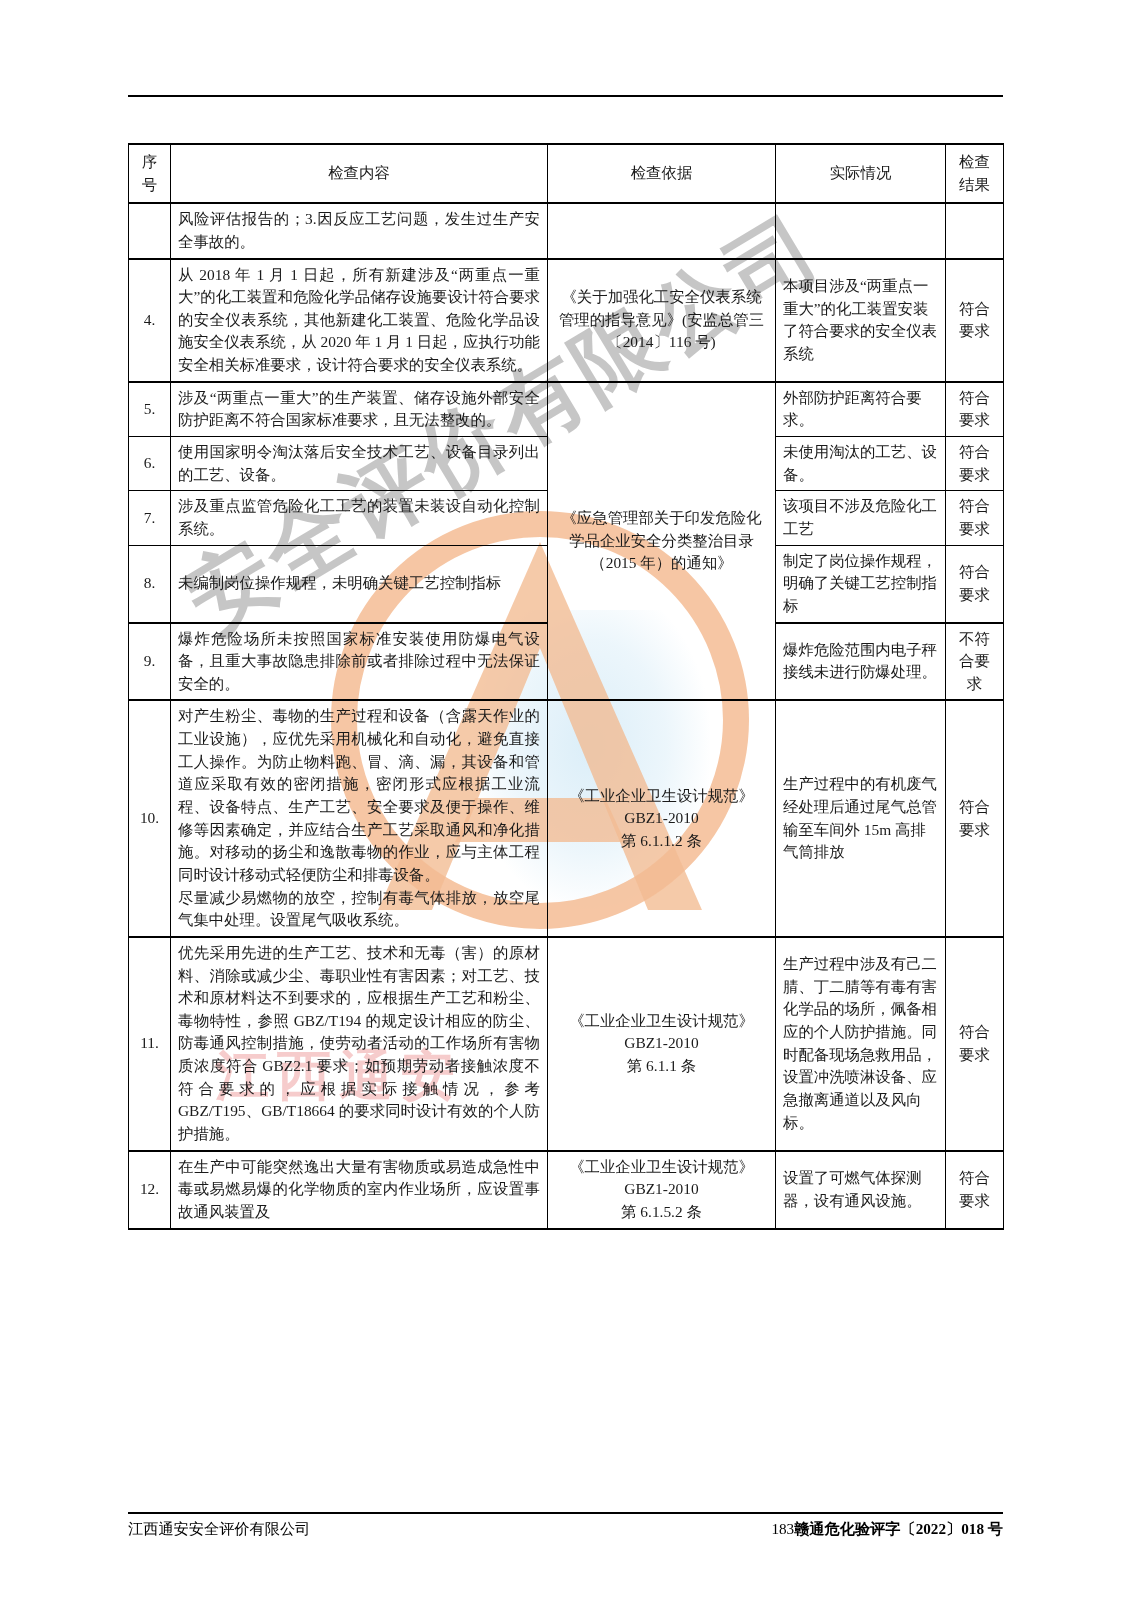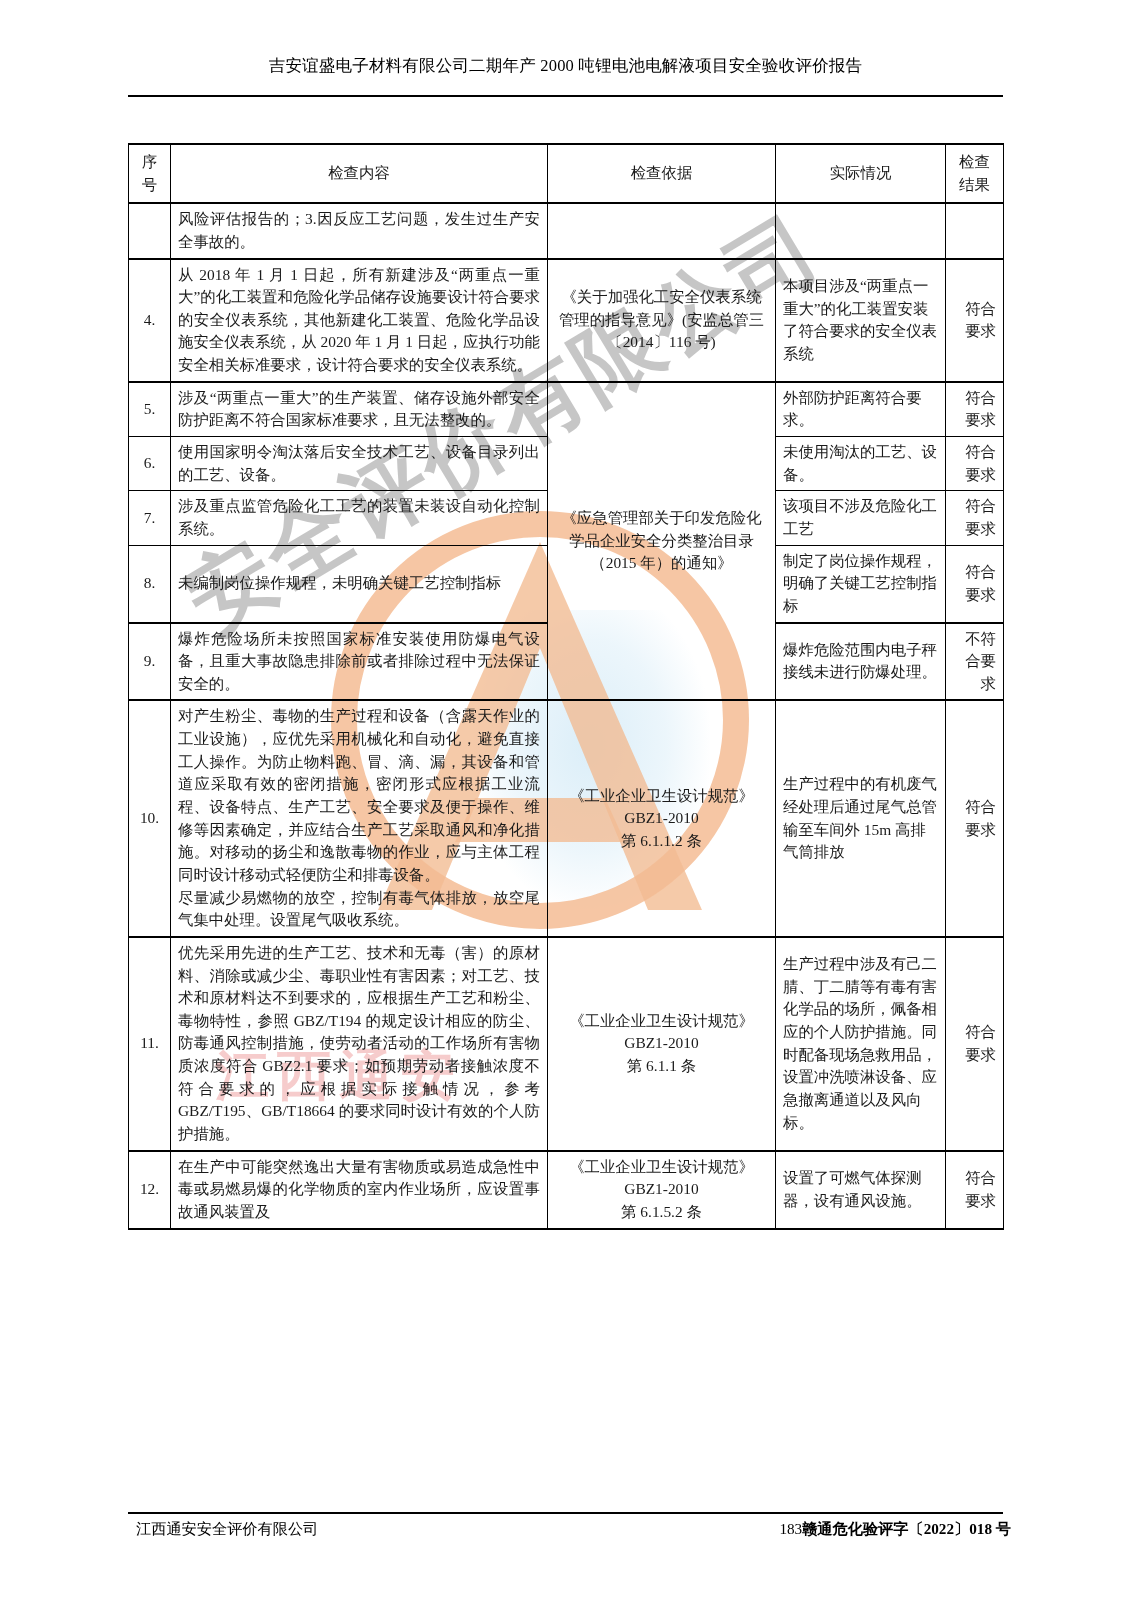--- a/index.html
+++ b/index.html
@@ -144,21 +144,21 @@
     vertical-align: top;
     padding-top: 6px;
     padding-bottom: 6px;
   }
   td.basis, td.actual {
     text-align: center;
     vertical-align: middle;
   }
   td.actual { text-align: left; }
   td.result {
-    text-align: right;
+    text-align: center;
     vertical-align: middle;
     font-size: 15.4px;
     line-height: 1.45;
   }
   td.red, .red { color: #c00000; }
 
   .thick-top { border-top: 2.2px solid #000 !important; }
   .thick-bot { border-bottom: 2.2px solid #000 !important; }
 
   
@@ -174,31 +174,29 @@
     position: absolute;
     left: 128px;
     top: 1519px;
     width: 875px;
     display: flex;
     justify-content: space-between;
     align-items: baseline;
     font-size: 15.2px;
     color: #000;
     white-space: nowrap;
-    margin-left: 8px;
   }
   .doc-footer .f-center { flex: 1; text-align: right; }
   .doc-footer .f-right  { text-align: center; font-weight: bold; }
 </style>
 </head>
 <body>
 
 <div class="page">
 
-  <div class="doc-header">吉安谊盛电子材料有限公司二期年产 2000 吨锂电池电解液项目安全验收评价报告</div>
   <div class="header-rule"></div>
 
   <div class="watermark">
     <div class="wm-blue-blob"></div>
     <svg class="wm-a-logo" viewBox="0 0 420 480">
       <circle cx="210" cy="240" r="196" fill="none" stroke="#F3B98E" stroke-width="26" opacity="0.85"></circle>
       <path d="M210 62 L372 430 L318 430 L210 168 L102 430 L48 430 Z" fill="#F3B98E" opacity="0.8"></path>
       <path d="M145 318 L275 318 L295 362 L125 362 Z" fill="#F3B98E" opacity="0.8"></path>
     </svg>
     <div class="wm-diag-text">安全评价有限公司</div>

